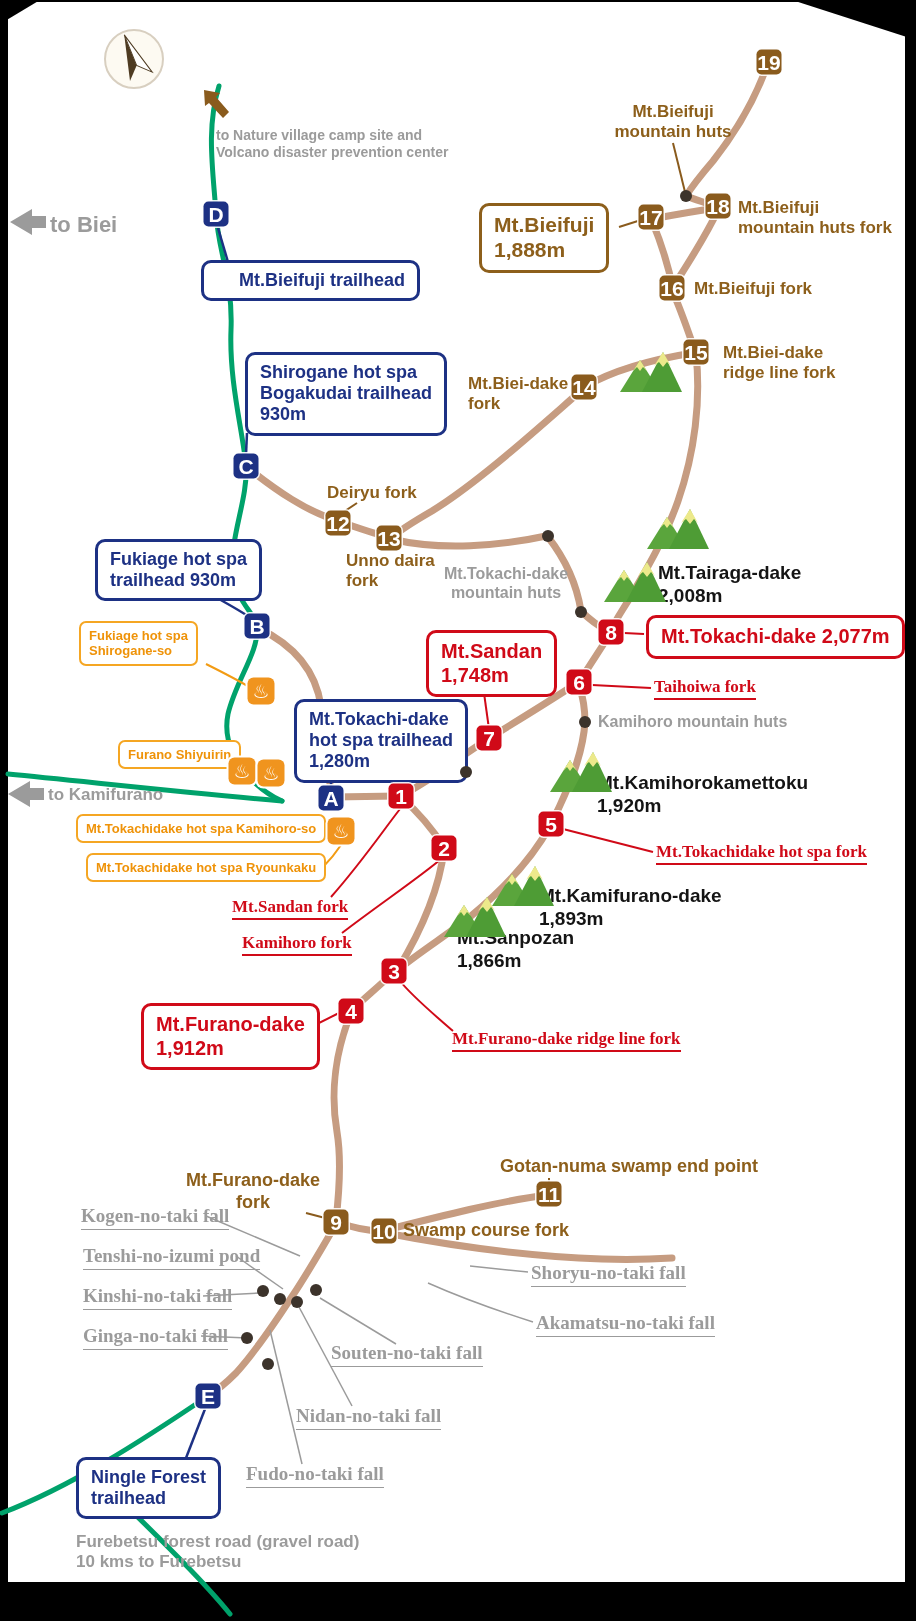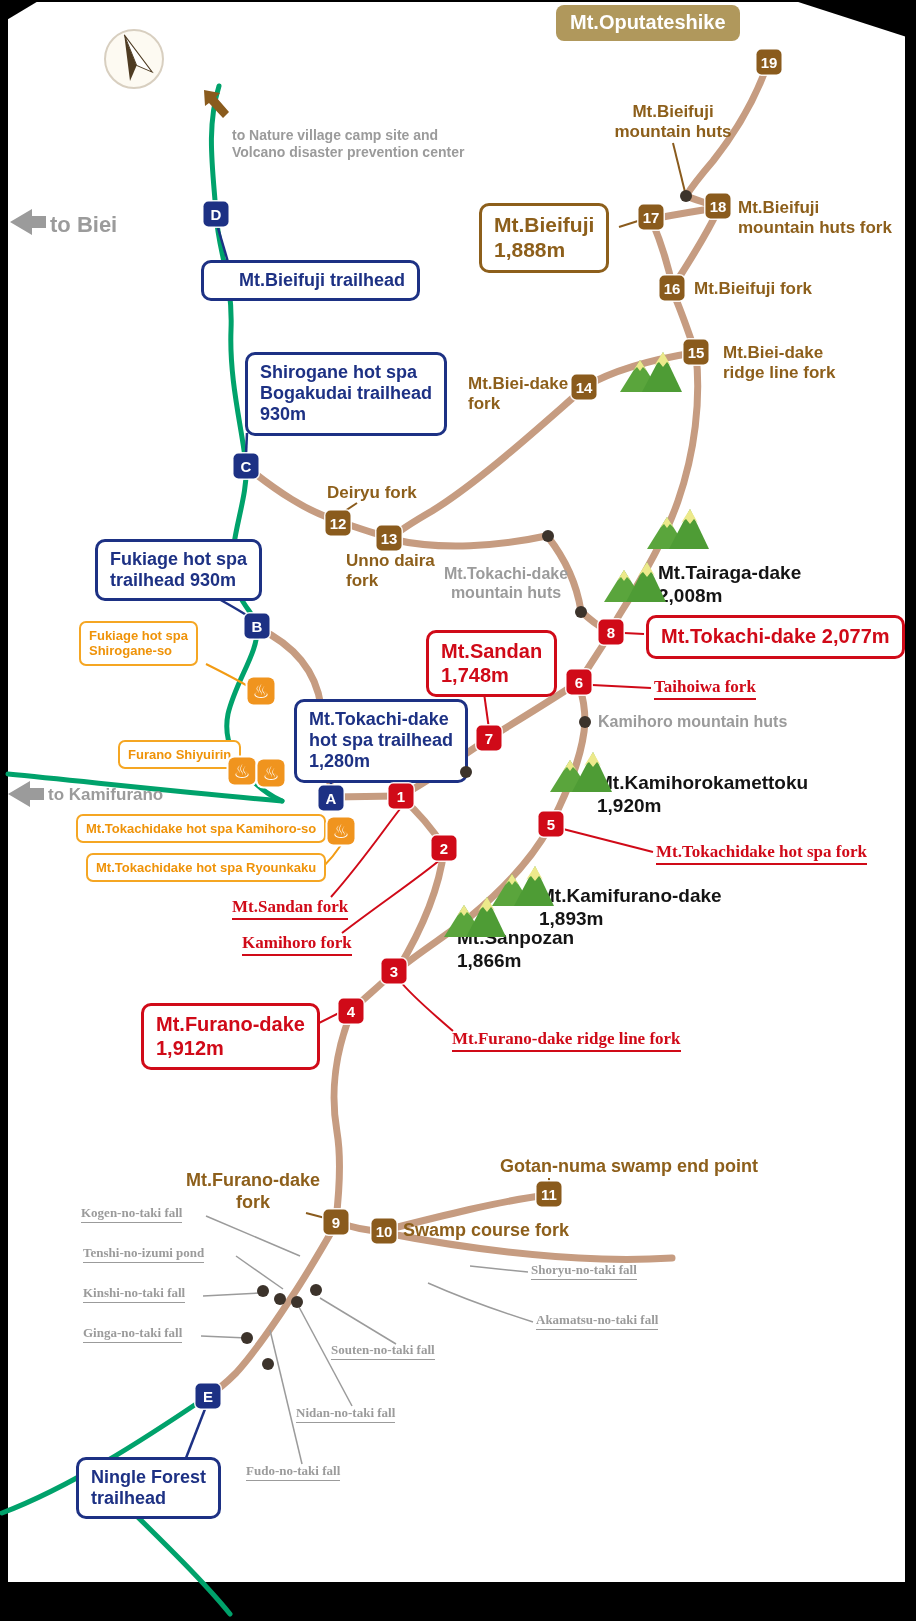--- a/index.html
+++ b/index.html
@@ -11,27 +11,27 @@
   .box{position:absolute;background:#fff;border-radius:10px;font-weight:bold;line-height:1.18;padding:7px 12px;white-space:nowrap;}
   .box-blue{border:3px solid #1d3184;color:#1d3184;font-size:18px;}
   .box-red{border:3px solid #d00a18;color:#d00a18;font-size:20px;}
   .box-brown{border:3px solid #8d5f1b;color:#8d5f1b;font-size:21px;}
   .box-orange{border:2px solid #f5a623;color:#ef9309;font-size:13px;border-radius:7px;padding:5px 8px;}
   .box-tan{background:#b0985c;color:#fff;border:none;font-size:20px;padding:6px 14px;border-radius:8px;}
 
   .lbl{position:absolute;font-weight:bold;line-height:1.2;white-space:nowrap;}
   .lbl-brown{color:#8d5f1b;font-size:17px;}
   .lbl-red{color:#d00a18;font-size:17px;}
-  .lbl-gray{color:#9b9b9b;font-size:13px;}
+  .lbl-gray{color:#9b9b9b;font-size:19px;}
   .lbl-black{color:#141414;font-size:19px;}
   .lbl .u{display:inline-block;border-bottom:2px solid currentColor;padding-bottom:1px;font-family:Liberation Serif, serif;}
   .lbl-gray .u{border-bottom-width:1px;}
   .tc{text-align:center;}
 
-  .marker{position:absolute;width:25px;height:25px;border-radius:5px;color:#fff;font-weight:bold;font-size:15px;display:flex;align-items:center;justify-content:center;transform:translate(-50%,-50%);box-shadow:0 0 0 1.5px rgba(255,255,255,.9);}
+  .marker{position:absolute;width:25px;height:25px;border-radius:5px;color:#fff;font-weight:bold;font-size:21px;display:flex;align-items:center;justify-content:center;transform:translate(-50%,-50%);box-shadow:0 0 0 1.5px rgba(255,255,255,.9);}
   .marker-brown{background:#8a5b1d;}
   .marker-red{background:#d00a18;}
   .marker-blue{background:#1d3184;}
 
   .dot{position:absolute;width:12px;height:12px;border-radius:50%;background:#3c332b;transform:translate(-50%,-50%);}
   .onsen{position:absolute;width:27px;height:27px;background:#f0941e;border-radius:6px;color:#fff;font-size:19px;line-height:27px;text-align:center;transform:translate(-50%,-50%);box-shadow:0 0 0 2px #fff;}
   .mtn{position:absolute;width:64px;height:46px;}
 </style>
 </head>
 <body>
@@ -137,23 +137,20 @@
     <svg width="62" height="62" viewBox="0 0 62 62">
       <circle cx="31" cy="31" r="29" fill="#fdfaf2" stroke="#d8cfc0" stroke-width="2"></circle>
       <g transform="rotate(-22 31 31)">
         <polygon points="31,5 19,50 31,38" fill="#4e3b22"></polygon>
         <polygon points="31,5 43,50 31,38" fill="#ffffff" stroke="#4e3b22" stroke-width="1"></polygon>
       </g>
     </svg>
   </div>
 
   <div id="overlay">
-      <div class="box box-tan" style="left: 556px; top: 5px;">
-        <div>Mt.Oputateshike</div>
-      </div>
       <div class="box box-blue" style="left: 201px; top: 260px; padding-left: 35px;">
         <div>Mt.Bieifuji trailhead</div>
       </div>
       <div class="box box-blue" style="left: 245px; top: 352px;">
         <div>Shirogane hot spa</div>
         <div>Bogakudai trailhead</div>
         <div>930m</div>
       </div>
       <div class="box box-blue" style="left: 95px; top: 539px;">
         <div>Fukiage hot spa</div>
@@ -189,21 +186,21 @@
       </div>
       <div class="box box-orange" style="left: 83px; top: 740px; margin-left: 35px;">
         <div>Furano Shiyuirin</div>
       </div>
       <div class="box box-orange" style="left: 76px; top: 814px;">
         <div>Mt.Tokachidake hot spa Kamihoro-so</div>
       </div>
       <div class="box box-orange" style="left: 86px; top: 853px;">
         <div>Mt.Tokachidake hot spa Ryounkaku</div>
       </div>
-      <div class="lbl lbl-gray" style="left: 232px; top: 127px; font-size: 14px;">
+      <div class="lbl lbl-gray" style="left: 216px; top: 127px; font-size: 14px;">
         <div>to Nature village camp site and</div>
         <div>Volcano disaster prevention center</div>
       </div>
       <div class="lbl lbl-gray" style="left: 50px; top: 212px; font-size: 22px;">
         <div>to Biei</div>
       </div>
       <div class="lbl lbl-brown tc" style="left: 598px; top: 102px; width: 150px;">
         <div>Mt.Bieifuji</div>
         <div>mountain huts</div>
       </div>
@@ -299,20 +296,24 @@
         <div><span class="u">Akamatsu-no-taki fall</span></div>
       </div>
       <div class="lbl lbl-gray" style="left: 331px; top: 1342px;">
         <div><span class="u">Souten-no-taki fall</span></div>
       </div>
       <div class="lbl lbl-gray" style="left: 296px; top: 1405px;">
         <div><span class="u">Nidan-no-taki fall</span></div>
       </div>
       <div class="lbl lbl-gray" style="left: 246px; top: 1463px;">
         <div><span class="u">Fudo-no-taki fall</span></div>
+      </div>
+      <div class="lbl lbl-gray" style="left: 76px; top: 1532px; font-size: 17px;">
+        <div>Furebetsu forest road (gravel road)</div>
+        <div>10 kms to Furebetsu</div>
       </div>
       <div class="marker marker-brown" style="left: 769px; top: 62px;">19</div>
       <div class="marker marker-brown" style="left: 718px; top: 206px;">18</div>
       <div class="marker marker-brown" style="left: 651px; top: 217px;">17</div>
       <div class="marker marker-brown" style="left: 672px; top: 288px;">16</div>
       <div class="marker marker-brown" style="left: 696px; top: 352px; text-align: center;">15</div>
       <div class="marker marker-brown" style="left: 584px; top: 387px;">14</div>
       <div class="marker marker-brown" style="left: 338px; top: 523px;">12</div>
       <div class="marker marker-brown" style="left: 389px; top: 538px;">13</div>
       <div class="marker marker-brown" style="left: 549px; top: 1194px;">11</div>

